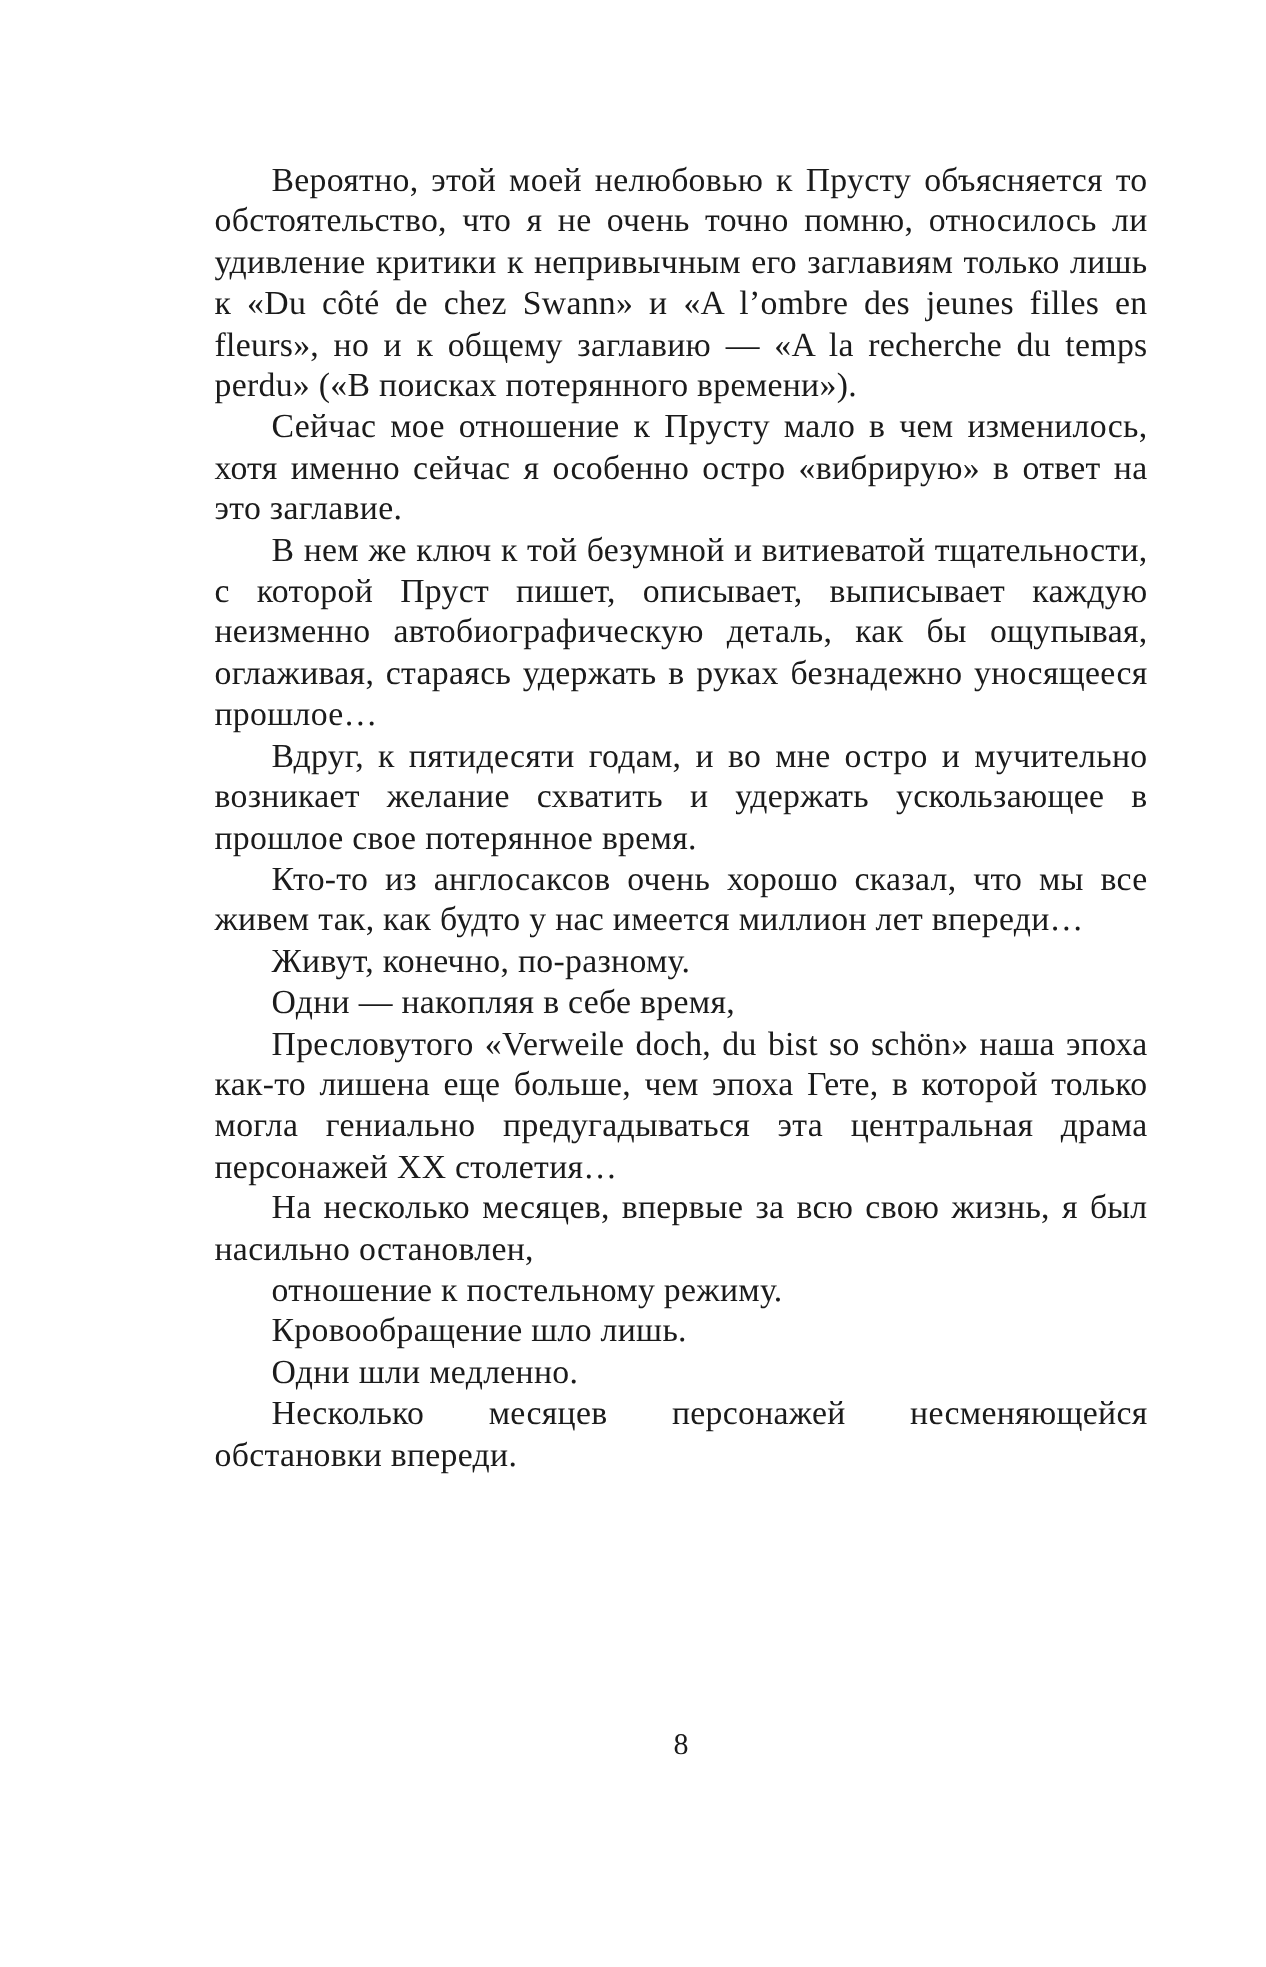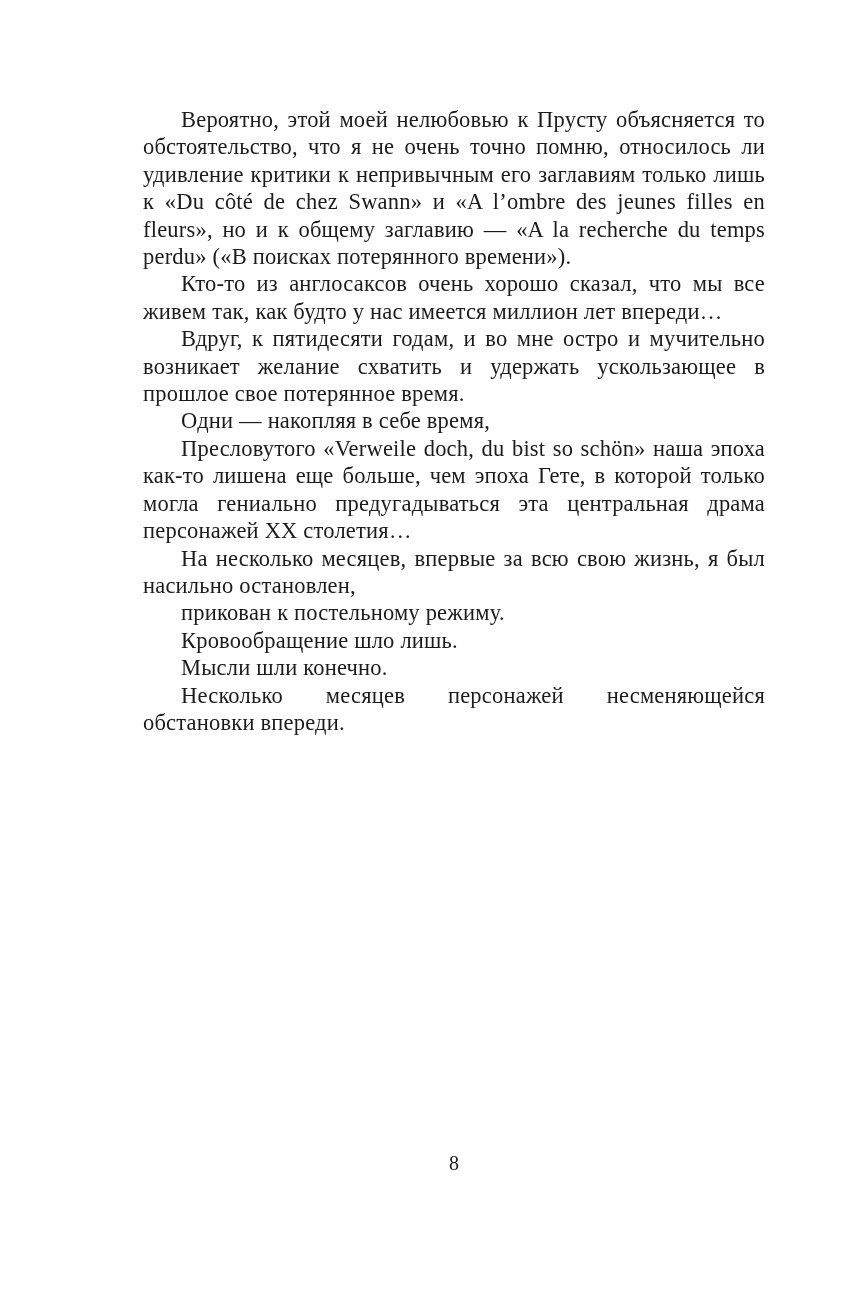--- a/index.html
+++ b/index.html
@@ -42,24 +42,27 @@
     font-size: 20px;
     color: #1b1b1b;
   }
 </style>
 </head>
 <body>
 
 <div class="page">
   <div class="text-block">
       <p>Вероятно, этой моей нелюбовью к Прусту объясняется то обстоятельство, что я не очень точно помню, относилось ли удивление критики к непривычным его заглавиям только лишь к «Du côté de chez Swann» и «A l’ombre des jeunes filles en fleurs», но и к общему заглавию — «A la recherche du temps perdu» («В поисках потерянного времени»).</p>
+      <p>Сейчас мое отношение к Прусту мало в чем изменилось, хотя именно сейчас я особенно остро «вибрирую» в ответ на это заглавие.</p>
+      <p>В нем же ключ к той безумной и витиеватой тщательности, с которой Пруст пишет, описывает, выписывает каждую неизменно автобиографическую деталь, как бы ощупывая, оглаживая, стараясь удержать в руках безнадежно уносящееся прошлое…</p>
+      <p>Вдруг, к пятидесяти годам, и во мне остро и мучительно возникает желание схватить и удержать ускользающее в прошлое свое потерянное время.</p>
       <p>Кто-то из англосаксов очень хорошо сказал, что мы все живем так, как будто у нас имеется миллион лет впереди…</p>
-      <p>Вдруг, к пятидесяти годам, и во мне остро и мучительно возникает желание схватить и удержать ускользающее в прошлое свое потерянное время.</p>
+      <p>Живут, конечно, по-разному.</p>
       <p>Одни — накопляя в себе время,</p>
       <p>Пресловутого «Verweile doch, du bist so schön» наша эпоха как-то лишена еще больше, чем эпоха Гете, в которой только могла гениально предугадываться эта центральная драма персонажей XX столетия…</p>
       <p>На несколько месяцев, впервые за всю свою жизнь, я был насильно остановлен,</p>
-      <p>прикован к постельному режиму.</p>
+      <p>отношение к постельному режиму.</p>
       <p>Кровообращение шло лишь.</p>
-      <p>Мысли шли конечно.</p>
+      <p>Одни шли медленно.</p>
       <p>Несколько месяцев персонажей несменяющейся обстановки впереди.</p>
     </div>
   <div class="page-number">8</div>
 </div>
 
 </body></html>

